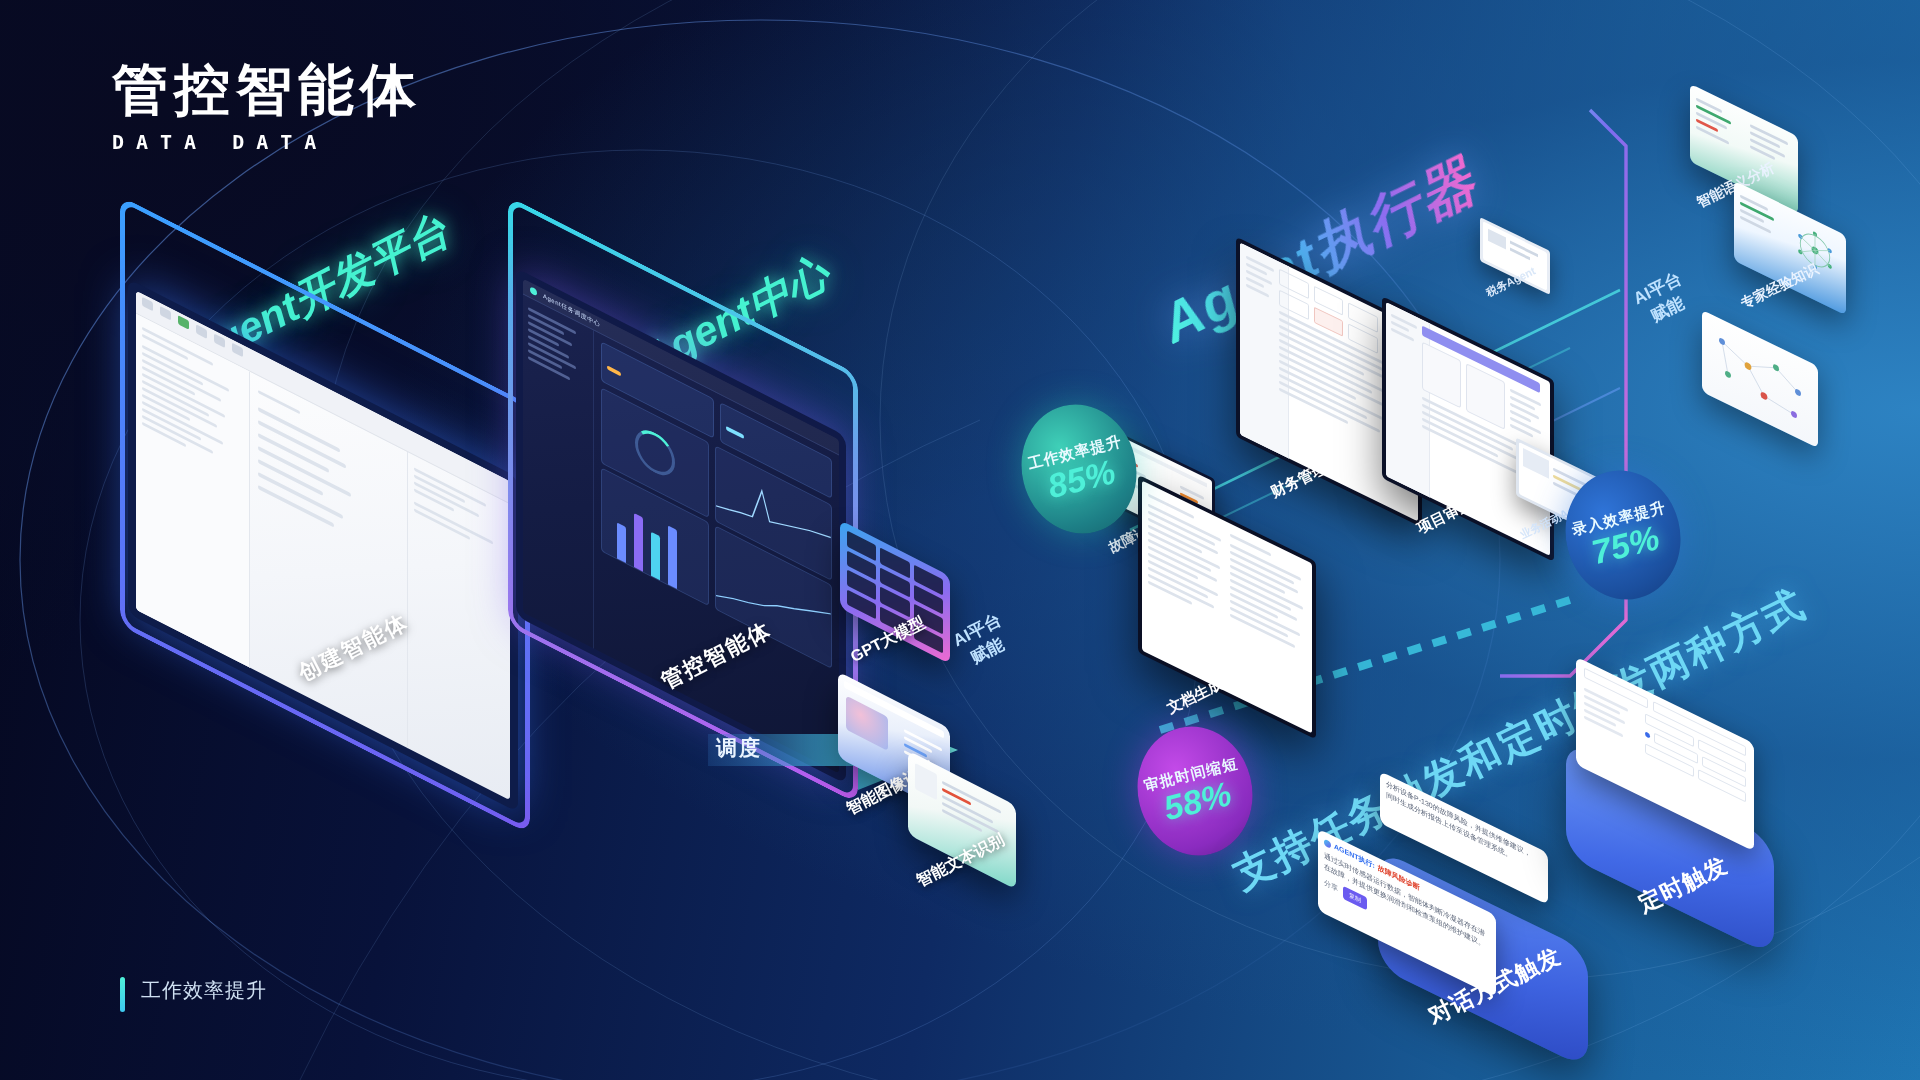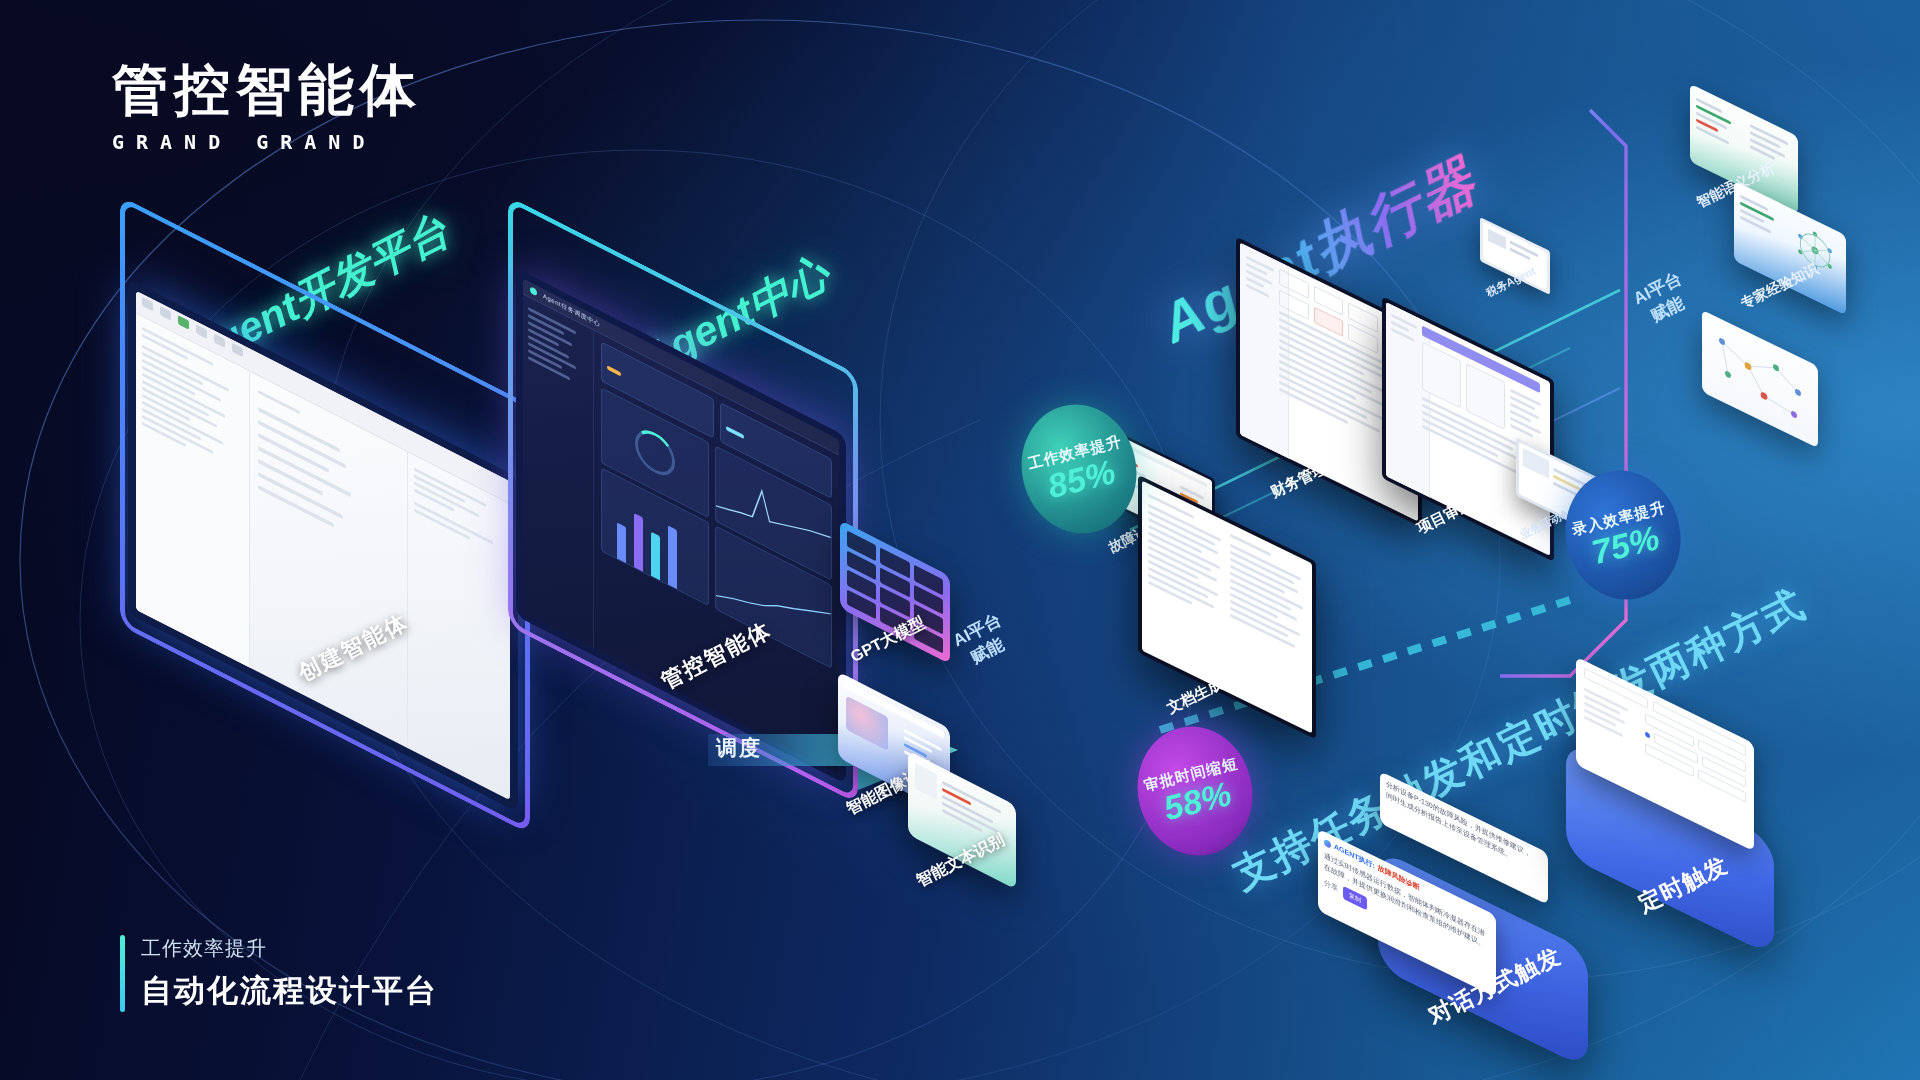--- a/index.html
+++ b/index.html
@@ -88,21 +88,21 @@
     </defs>
     <ellipse cx="760" cy="560" rx="740" ry="540" fill="none" stroke="url(#arcg)" stroke-width="1.2"></ellipse>
     <ellipse cx="640" cy="620" rx="560" ry="470" fill="none" stroke="#7fb0ff" stroke-opacity=".18" stroke-width="1"></ellipse>
     <ellipse cx="1180" cy="500" rx="860" ry="620" fill="none" stroke="#8fc0ff" stroke-opacity=".15" stroke-width="1"></ellipse>
     <ellipse cx="1520" cy="420" rx="640" ry="560" fill="none" stroke="#9fd0ff" stroke-opacity=".13" stroke-width="1"></ellipse>
     <path d="M 300 1080 Q 520 620 980 420" fill="none" stroke="#8fc0ff" stroke-opacity=".14" stroke-width="1"></path>
   </svg>
 
   <div id="logo">
     <div class="cn">管控智能体</div>
-    <div class="en">GRAND GRAND</div>
+    <div class="en">DATA DATA</div>
   </div>
 
   <div class="neon t-cyan" style="left:190px;top:330px;font-size:42px;transform:rotate(-27deg);transform-origin:left center;">Agent开发平台</div>
 
   <div class="glowframe" style="left:120px;top:300px;width:400px;height:420px;
               transform:skewY(27deg) rotate(0deg);
               border:5px solid transparent;
               background:linear-gradient(160deg,#3aa0ff,#7c5bf0) border-box;
               -webkit-mask:linear-gradient(#000 0 0) padding-box, linear-gradient(#000 0 0);
               -webkit-mask-composite:xor;mask-composite:exclude;
@@ -670,18 +670,17 @@
   </div>
 
   <div class="rot" style="left:1640px;top:890px;font-size:23px;font-weight:700;color:#ffffff;
               transform:rotate(-26deg);transform-origin:left center;letter-spacing:1px;">定时触发</div>
 
   <div id="captions">
     <div class="cap-item">
       <div class="cap-bar"></div>
       <div>
         <div class="cap-sub">工作效率提升</div>
-        <div class="cap-main">自动化流程设计平台</div>
       </div>
     </div>
   </div>
 
 </div>
 
 </body></html>

